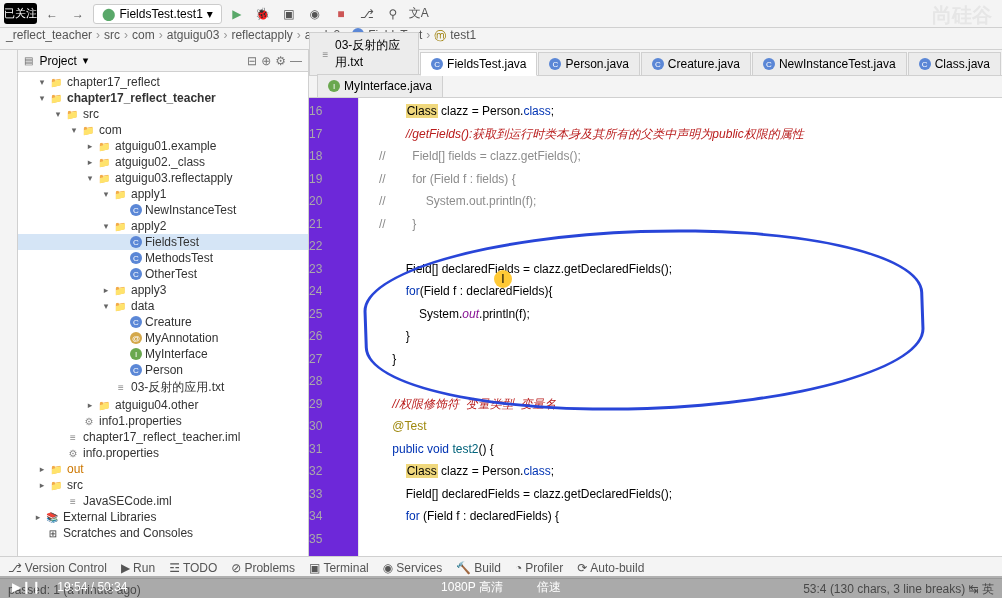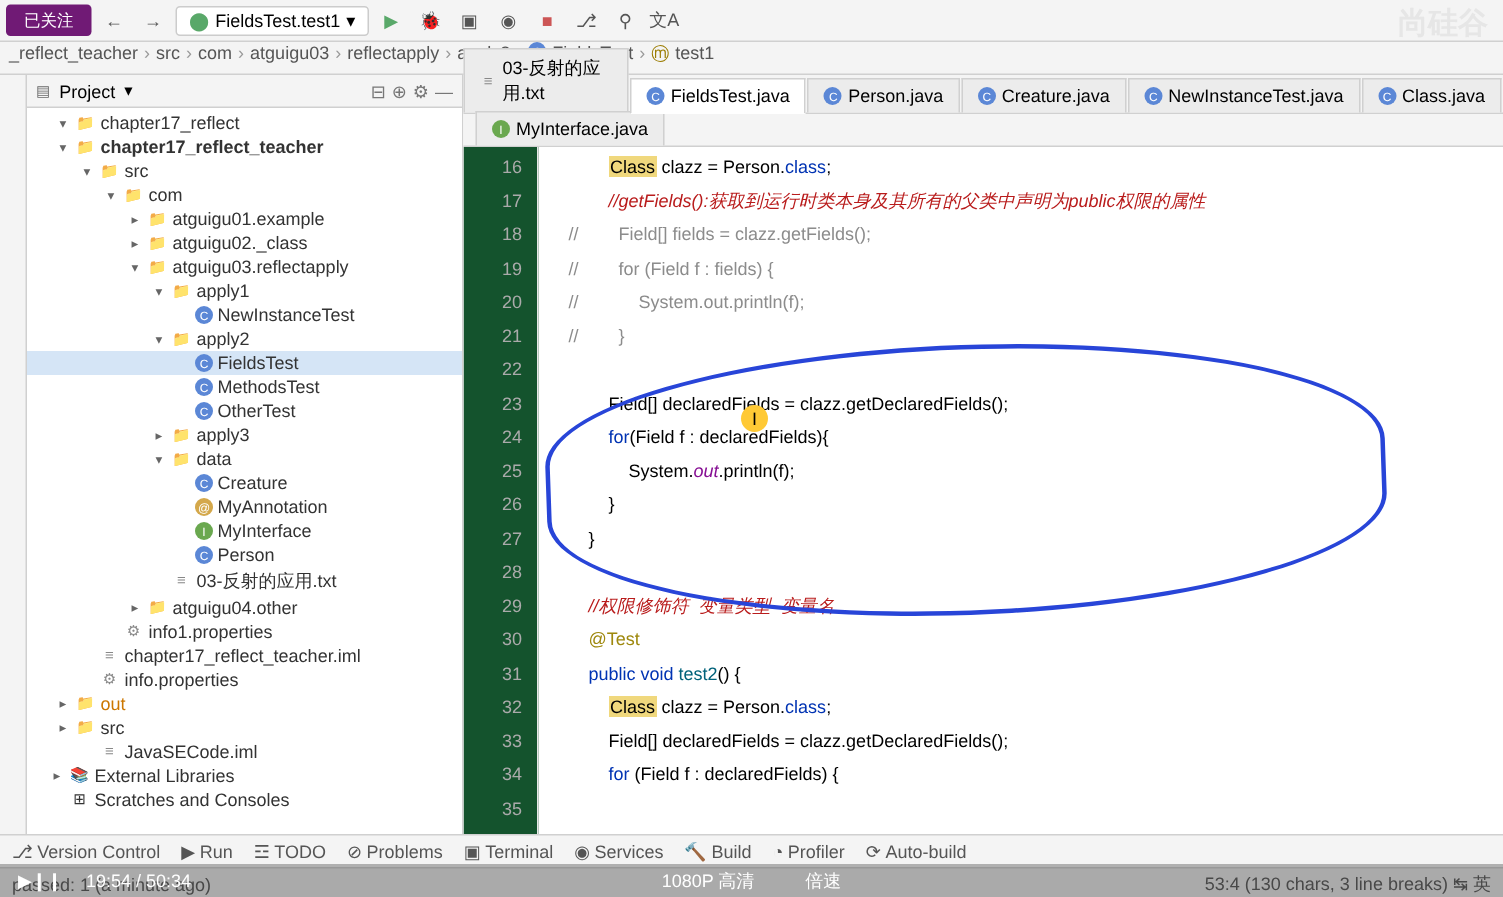--- a/index.html
+++ b/index.html
@@ -1,19 +1,19 @@
 <!DOCTYPE html>
 <html><head>
 <meta charset="utf-8">
 <style>
 *{margin:0;padding:0;box-sizing:border-box;font-family:"Segoe UI",Arial,sans-serif;font-size:12px}
 body{background:#f2f2f2;width:1002px;height:598px;overflow:hidden;position:relative}
 .toolbar{height:28px;background:#f4f4f4;border-bottom:1px solid #d0d0d0;display:flex;align-items:center;padding:0 4px;gap:4px}
 .toolbar-btn{width:22px;height:22px;display:flex;align-items:center;justify-content:center;color:#555;cursor:pointer}
-.follow-btn{background:#701a75;color:#fff;padding:3px 12px;border-radius:3px;font-size:11px}
+.follow-btn{background:#000000;color:#fff;padding:3px 0;border-radius:3px;font-size:11px}
 .dropdown{background:#fff;border:1px solid #ccc;padding:2px 8px;border-radius:3px;display:flex;align-items:center;gap:4px}
 .breadcrumb{height:22px;background:#f4f4f4;border-bottom:1px solid #d0d0d0;display:flex;align-items:flex-start;padding:0 6px;gap:4px;font-size:11px;color:#555}
 .bc-sep{color:#999}
 .main{display:flex;height:506px}
 .sidebar-left{width:18px;background:#f4f4f4;border-right:1px solid #d0d0d0;display:flex;flex-direction:column;align-items:center;padding-top:4px;writing-mode:vertical-lr;font-size:10px;color:#666}
 .project-panel{width:291px;background:#fff;border-right:1px solid #d0d0d0;display:flex;flex-direction:column}
 .project-header{height:22px;background:#f4f4f4;border-bottom:1px solid #d0d0d0;display:flex;align-items:center;padding:0 6px;gap:6px;font-size:11px}
 .project-header .icons{margin-left:auto;display:flex;gap:4px;color:#777}
 .tree{flex:1;overflow:auto;padding:2px 0}
 .tree-item{display:flex;align-items:center;padding:1px 4px;gap:3px;font-size:12px;color:#333;white-space:nowrap;cursor:pointer}
@@ -26,21 +26,21 @@
 .java-c{background:#5b87d6;color:#fff;border-radius:50%;width:12px;height:12px;font-size:8px}
 .java-i{background:#6aa84f;color:#fff;border-radius:50%;width:12px;height:12px;font-size:8px}
 .java-a{background:#d4a84b;color:#fff;border-radius:50%;width:12px;height:12px;font-size:8px}
 .txt{color:#888}
 .editor-area{flex:1;display:flex;flex-direction:column;background:#fff}
 .tabs{height:26px;background:#f4f4f4;border-bottom:1px solid #d0d0d0;display:flex;align-items:flex-end}
 .tab{padding:4px 10px;border:1px solid #d0d0d0;border-bottom:none;background:#ececec;margin-right:1px;display:flex;align-items:center;gap:4px;font-size:11px;cursor:pointer}
 .tab.active{background:#fff;border-bottom:1px solid #fff;position:relative;top:1px}
 .tabs2{height:22px;background:#f4f4f4;border-bottom:1px solid #d0d0d0;display:flex;align-items:flex-end;padding-left:8px}
 .code-area{flex:1;display:flex;overflow:hidden;position:relative}
-.gutter{width:50px;background:#14532d;border-right:1px solid #e8e8e8;text-align:right;padding:2px 10px 0 0;color:#aaa;font-family:Consolas,monospace;font-size:13px;line-height:22.5px}
+.gutter{width:50px;background:#6d28d9;border-right:1px solid #e8e8e8;text-align:left;padding:2px 10px 0 0;color:#aaa;font-family:Consolas,monospace;font-size:13px;line-height:22.5px}
 .code{flex:1;padding:2px 0 0 20px;font-family:Consolas,monospace;font-size:14px;line-height:22.5px;position:relative;overflow:hidden}
 .code-line{white-space:pre}
 .hl-line{background:#fffde7}
 .kw-class{color:#000;background:#f0d87d;padding:0 1px}
 .kw{color:#0033b3}
 .cmt{color:#b91c1c;font-style:italic}
 .ann{color:#9e880d}
 .fn{color:#00627a}
 .fld{color:#871094;font-style:italic}
 .circle-annotation{position:absolute;border:3px solid #2845d8;border-radius:50% / 40%;pointer-events:none;left:5px;top:132px;width:560px;height:180px;transform:rotate(-2deg)}

